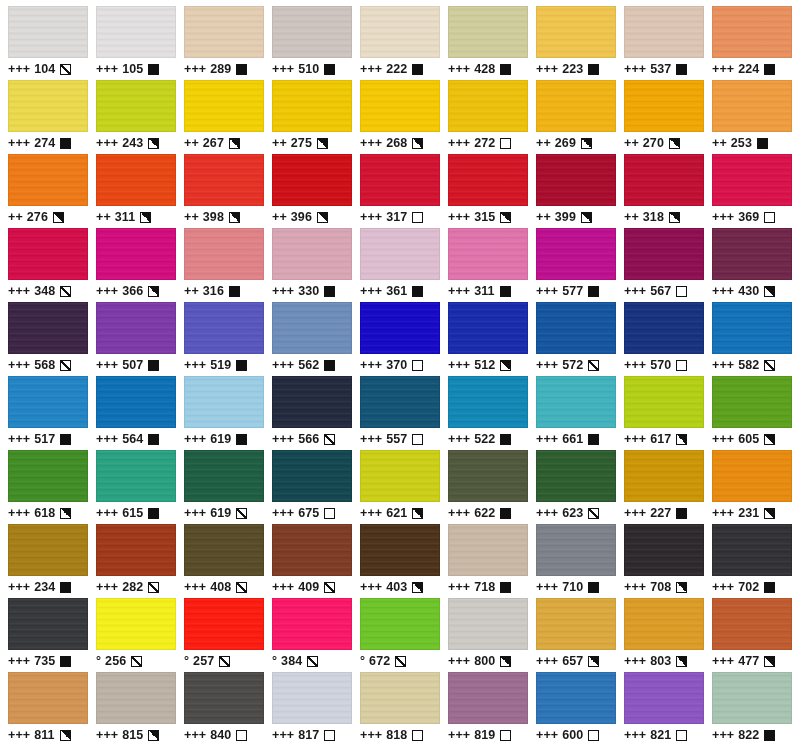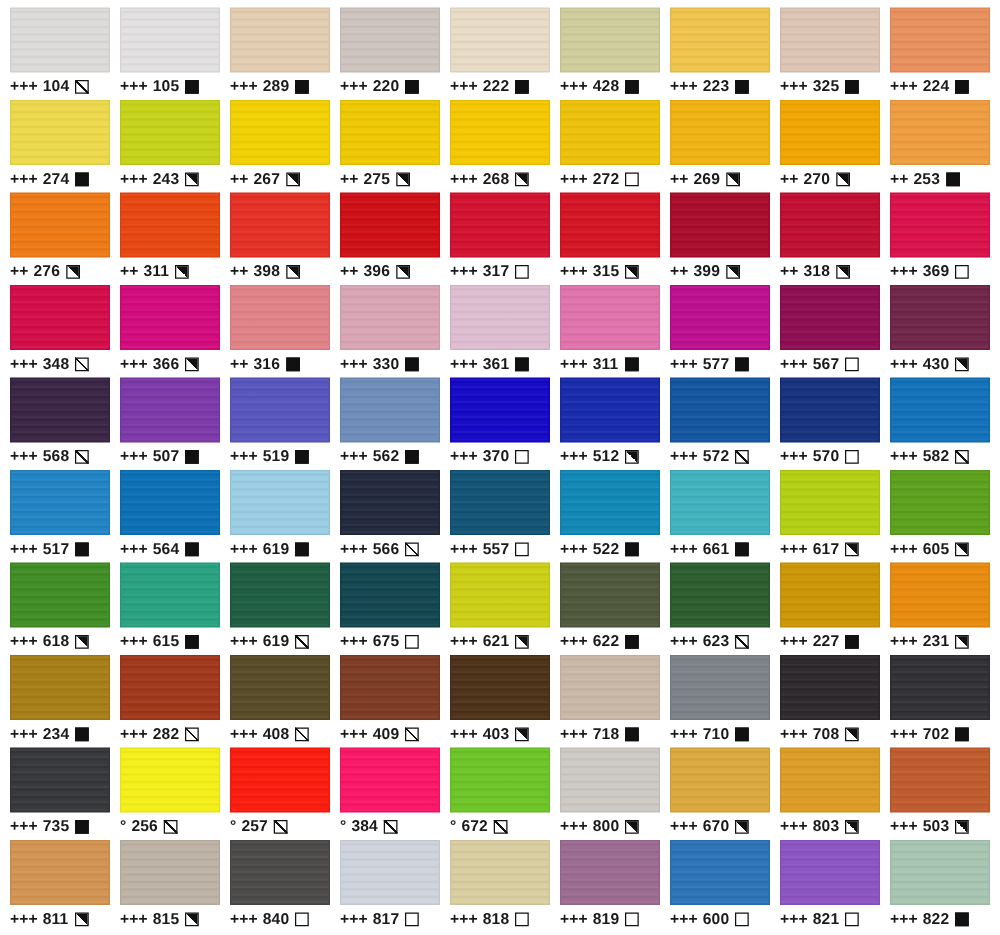--- a/index.html
+++ b/index.html
@@ -115,21 +115,21 @@
         <div class="label">
           <span class="lf">+++</span>
           <span class="num">289</span>
           <span class="op op-opaque" title="opaque"></span>
         </div>
       </div>
       <div class="cell">
         <div class="swatch" style="background: rgb(205, 195, 191);"></div>
         <div class="label">
           <span class="lf">+++</span>
-          <span class="num">220</span>
+          <span class="num">510</span>
           <span class="op op-opaque" title="opaque"></span>
         </div>
       </div>
       <div class="cell">
         <div class="swatch" style="background: rgb(232, 220, 198);"></div>
         <div class="label">
           <span class="lf">+++</span>
           <span class="num">222</span>
           <span class="op op-opaque" title="opaque"></span>
         </div>
@@ -147,21 +147,21 @@
         <div class="label">
           <span class="lf">+++</span>
           <span class="num">223</span>
           <span class="op op-opaque" title="opaque"></span>
         </div>
       </div>
       <div class="cell">
         <div class="swatch" style="background: rgb(221, 197, 180);"></div>
         <div class="label">
           <span class="lf">+++</span>
-          <span class="num">325</span>
+          <span class="num">537</span>
           <span class="op op-opaque" title="opaque"></span>
         </div>
       </div>
       <div class="cell">
         <div class="swatch" style="background: rgb(233, 143, 92);"></div>
         <div class="label">
           <span class="lf">+++</span>
           <span class="num">224</span>
           <span class="op op-opaque" title="opaque"></span>
         </div>
@@ -731,37 +731,37 @@
         <div class="label">
           <span class="lf">+++</span>
           <span class="num">800</span>
           <span class="op op-semiopaque" title="semi-opaque"></span>
         </div>
       </div>
       <div class="cell">
         <div class="swatch" style="background: rgb(219, 168, 60);"></div>
         <div class="label">
           <span class="lf">+++</span>
-          <span class="num">670</span>
+          <span class="num">657</span>
           <span class="op op-semiopaque" title="semi-opaque"></span>
         </div>
       </div>
       <div class="cell">
         <div class="swatch" style="background: rgb(220, 156, 36);"></div>
         <div class="label">
           <span class="lf">+++</span>
           <span class="num">803</span>
           <span class="op op-semiopaque" title="semi-opaque"></span>
         </div>
       </div>
       <div class="cell">
         <div class="swatch" style="background: rgb(191, 90, 44);"></div>
         <div class="label">
           <span class="lf">+++</span>
-          <span class="num">503</span>
+          <span class="num">477</span>
           <span class="op op-semiopaque" title="semi-opaque"></span>
         </div>
       </div>
     </div>
     <div class="row">
       <div class="cell">
         <div class="swatch" style="background: rgb(210, 147, 81);"></div>
         <div class="label">
           <span class="lf">+++</span>
           <span class="num">811</span>

